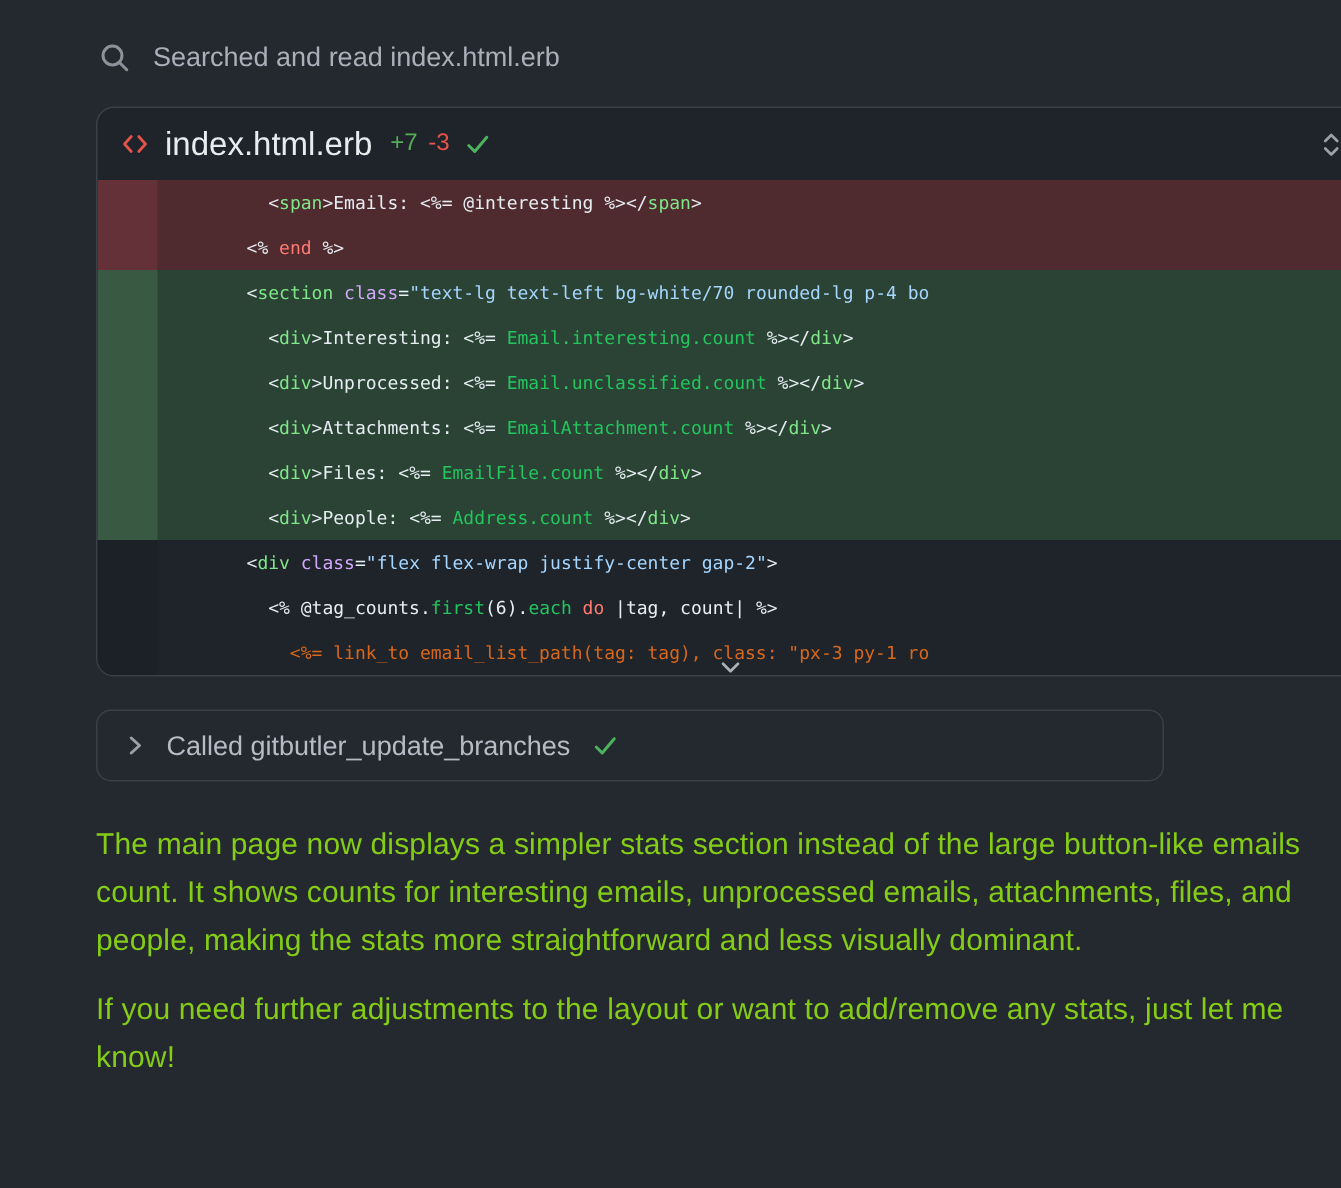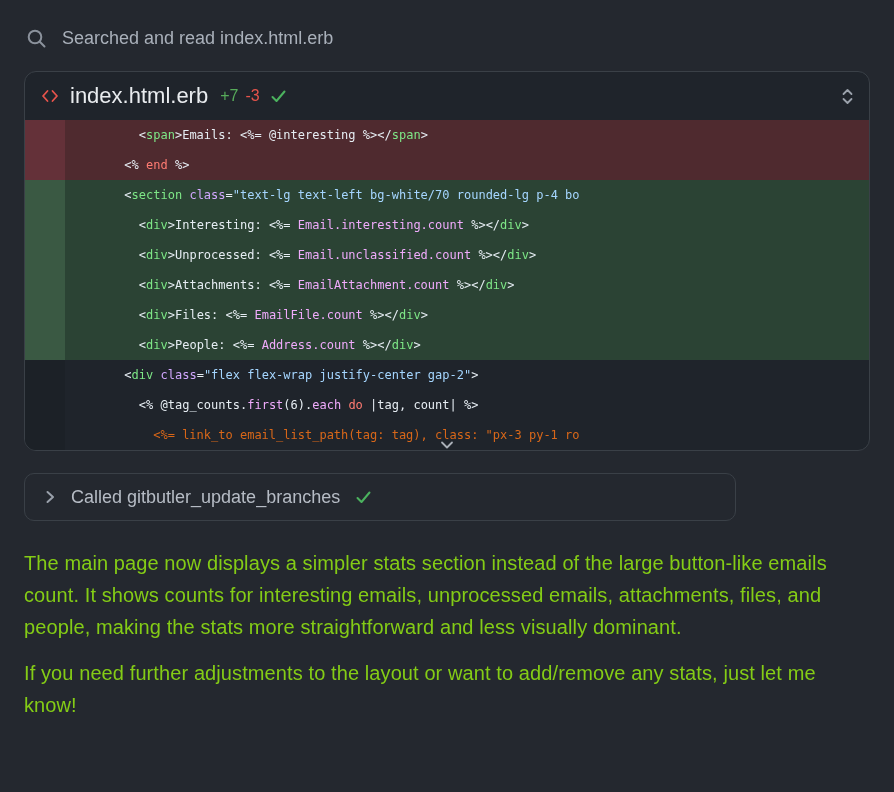--- a/index.html
+++ b/index.html
@@ -3,21 +3,21 @@
 <meta charset="utf-8">
 <style>
   * { margin:0; padding:0; box-sizing:border-box; }
   html,body { width:894px; height:792px; }
   body {
     background:#24282f;
     font-family:"Liberation Sans", sans-serif;
     overflow:hidden;
     color:#e9eaec;
   }
-  .page { padding:24px 8px 0 24px; }
+  .page { padding:24px 8px 0 24px;margin-left:40px; }
 
   
   .status-line { display:flex; align-items:center; gap:15px; color:#a9b0ba; font-size:18px; margin:4px 0 22px 2px; }
   .status-line svg { flex:0 0 auto; display:block; }
 
   
   .diff-panel { position:relative; border:1px solid #3a4047; border-radius:12px; background:#1f242b; overflow:hidden; width:846px; }
   .diff-header { display:flex; align-items:center; height:48px; padding:0 14px 0 16px; }
   .code-icon { display:flex; align-items:center; }
   .filename { color:#e9ecef; font-size:22px; margin-left:11px; }
@@ -32,21 +32,21 @@
   .line-content { white-space:pre; padding-left:16px; flex:1; overflow:hidden; color:#e6edf3; }
   .removed { background:#4f2a2f; }
   .removed .gutter { background:#643139; }
   .added { background:#2b4334; }
   .added .gutter { background:#3a5943; }
   .context-faded .line-content { opacity:.85; }
 
   .tok-tag{color:#7ee787}
   .tok-attr{color:#d2a8ff}
   .tok-str{color:#a5d6ff}
-  .tok-const{color:#f0abfc}
+  .tok-const{color:#22c55e}
   .tok-kw{color:#ff7b72}
   .tok-pun{color:#e6edf3}
   .tok-erb{color:#e6edf3}
   .tok-txt{color:#e6edf3}
   .tok-faded{color:#f97316}
 
   .expand-chevron { position:absolute; bottom:-1px; left:50%; transform:translateX(-50%); display:flex; }
 
   
   .tool-row { display:flex; align-items:center; gap:15px; border:1px solid #3a4047; border-radius:10px; height:48px; padding:0 19px; margin:22px 0 26px; color:#b6bcc5; font-size:18px; cursor:pointer; width:712px; }

